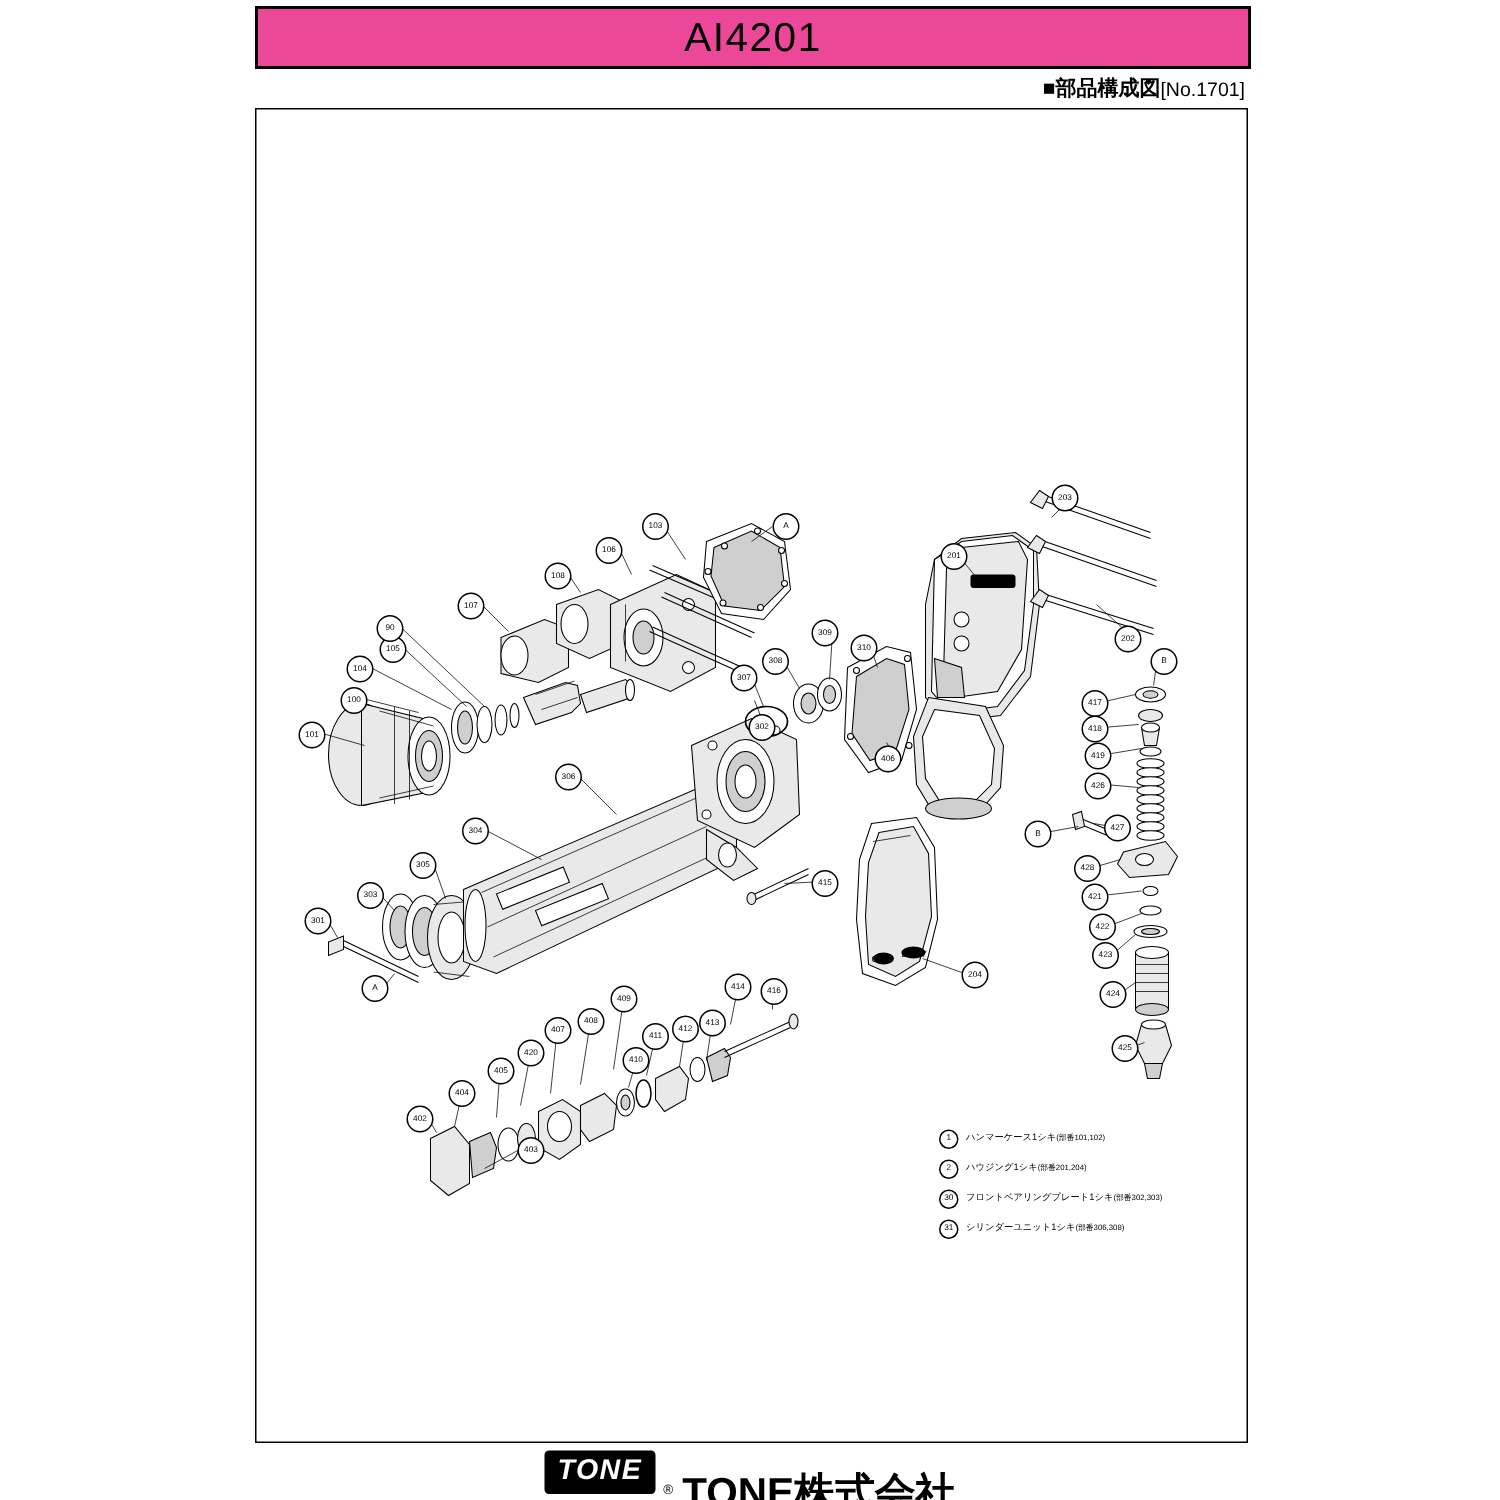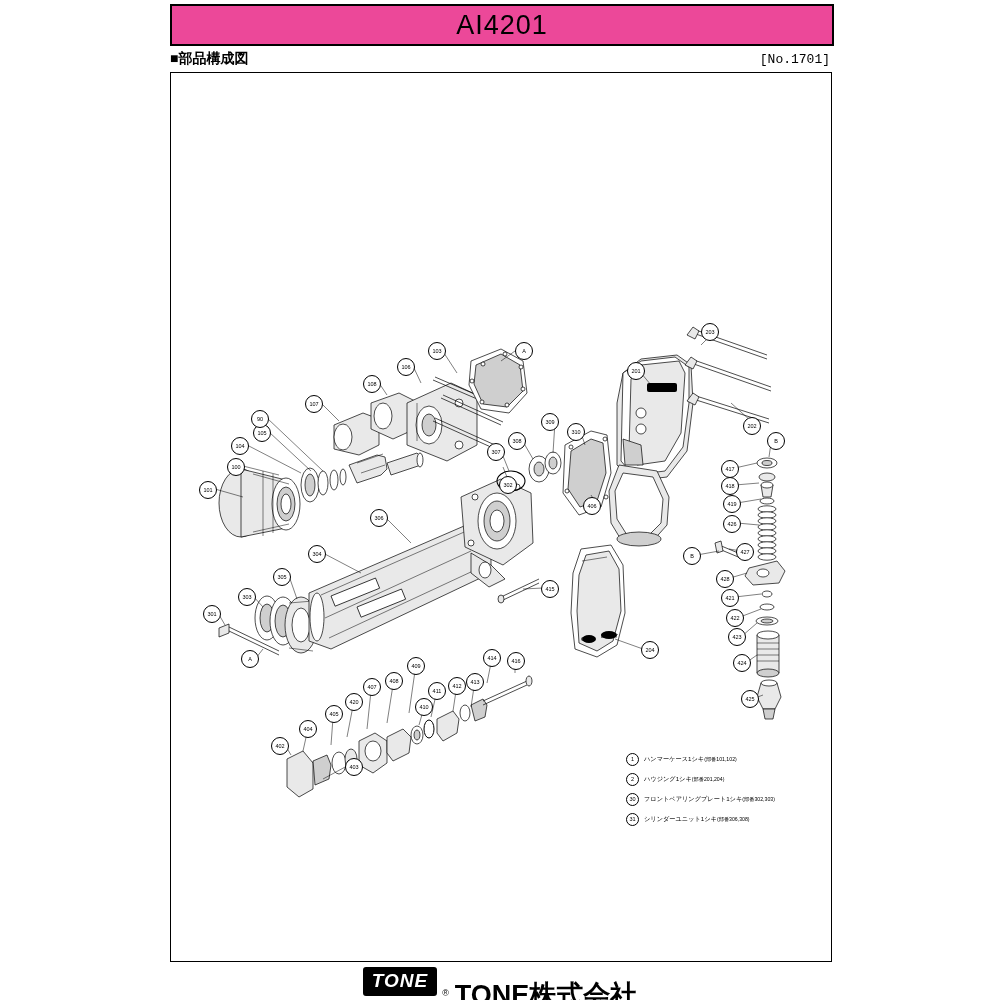--- a/index.html
+++ b/index.html
@@ -20,21 +20,21 @@
     border:2px solid #000;
     display:flex;align-items:center;justify-content:center;
     background:#ec4899;
   }
   .title-bar .title{
     font-size:27px;letter-spacing:1px;font-weight:400;
   }
   
   .sub-head{
     position:absolute;left:170px;top:48px;width:660px;height:22px;
-    display:flex;align-items:center;justify-content:space-between;font-family:Liberation Mono, monospace;
+    display:flex;align-items:center;justify-content:flex-end;
   }
   .sub-head .left{font-size:14px;font-weight:700;}
   .sub-head .right{font-size:13px;}
   
   .frame{
     position:absolute;left:170px;top:72px;width:660px;height:888px;
     border:1.5px solid #000;background:#fff;
   }
   
   .footer{

